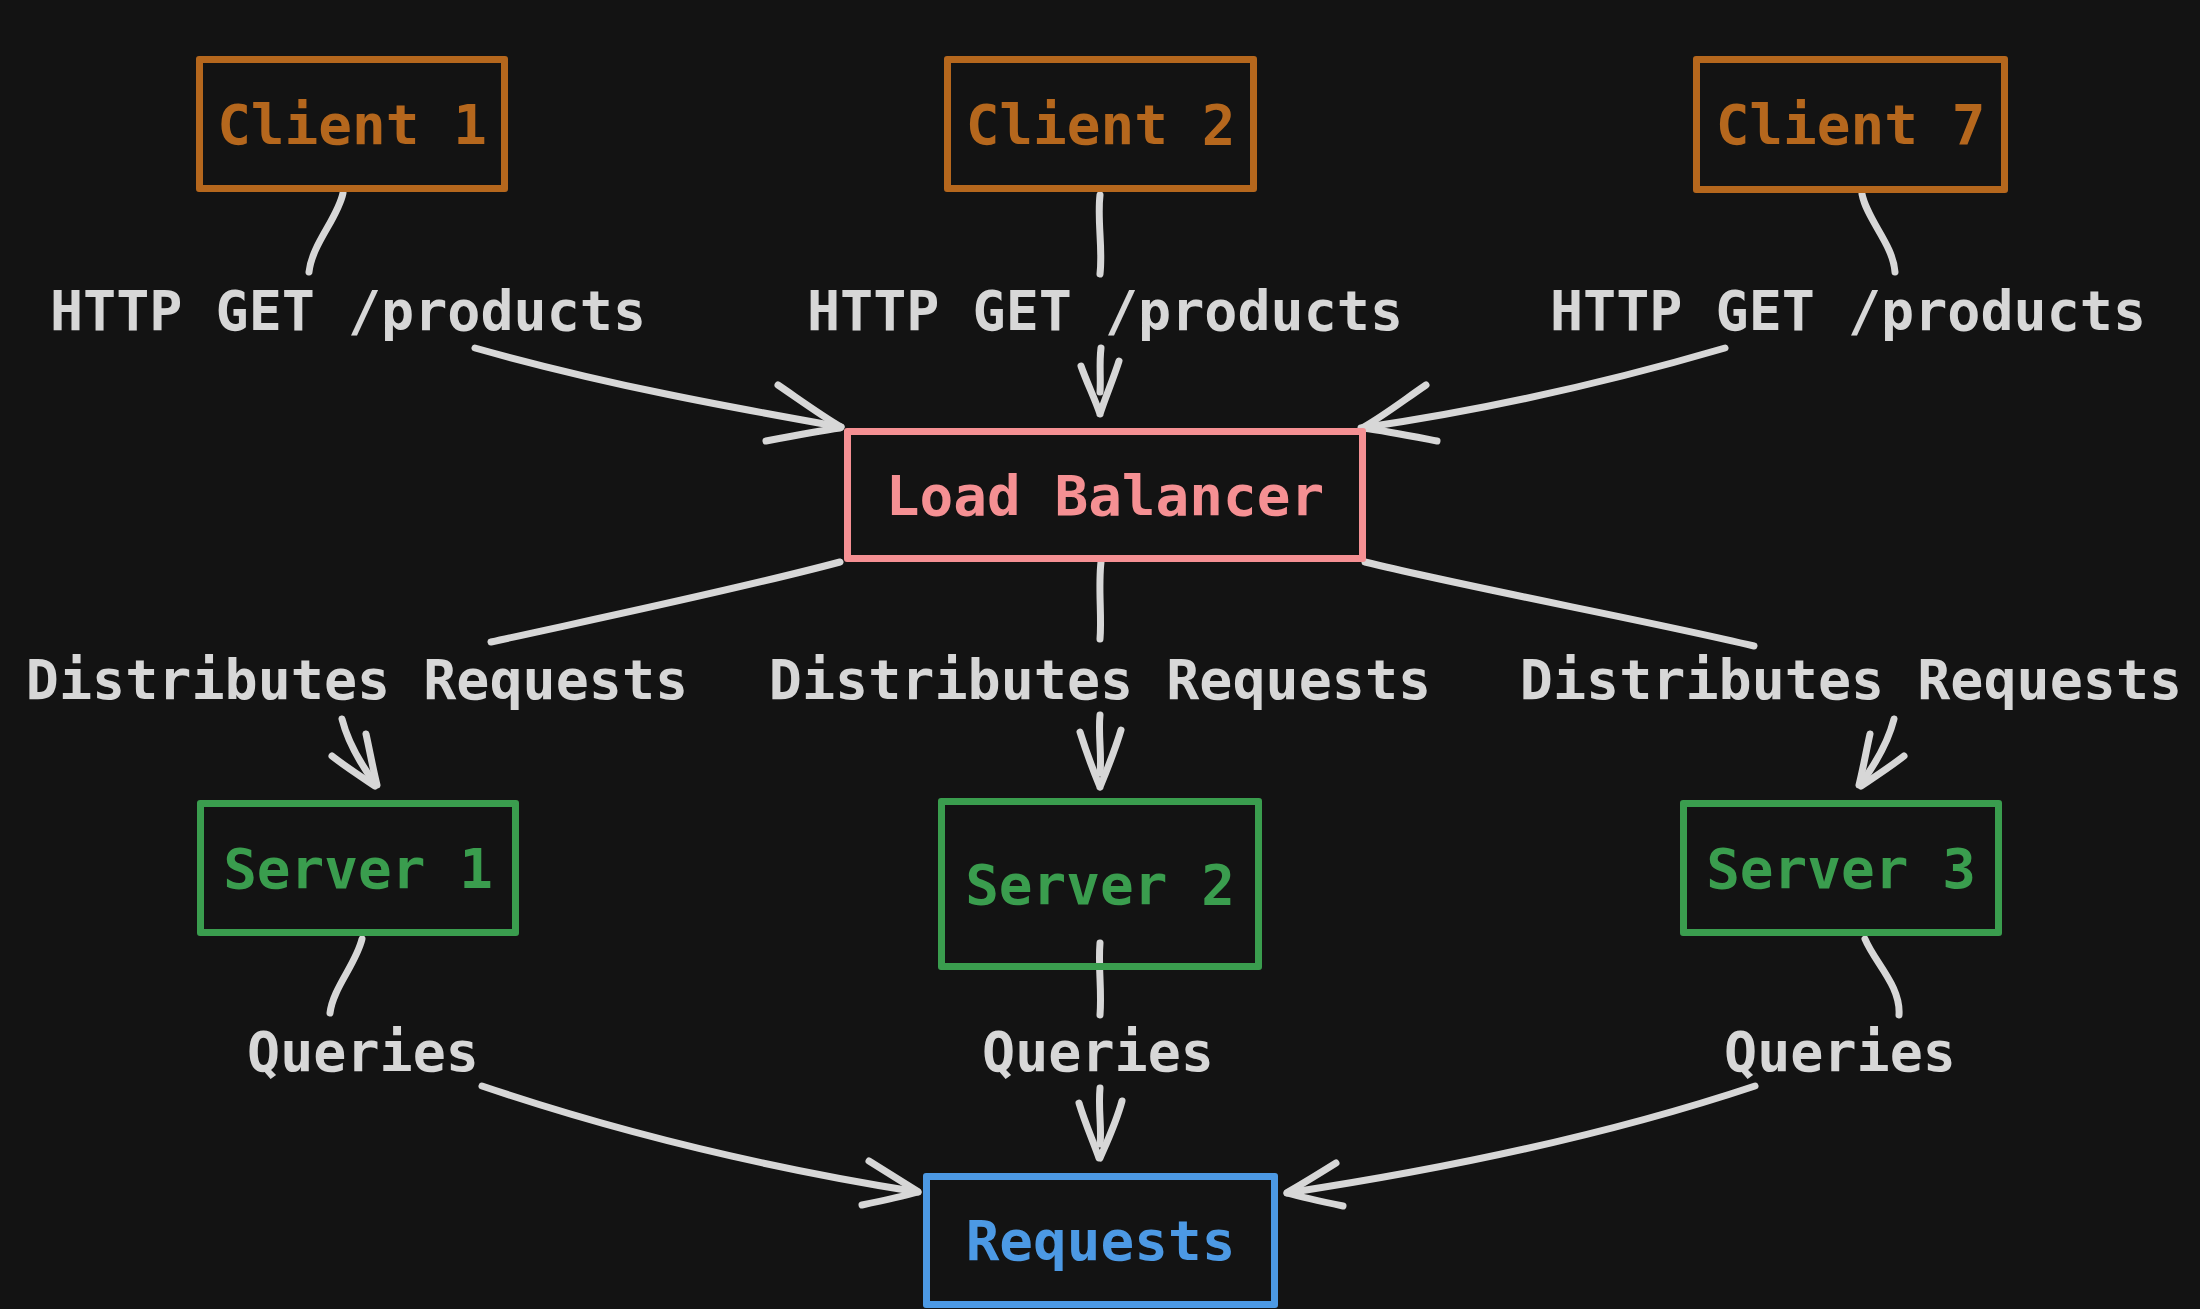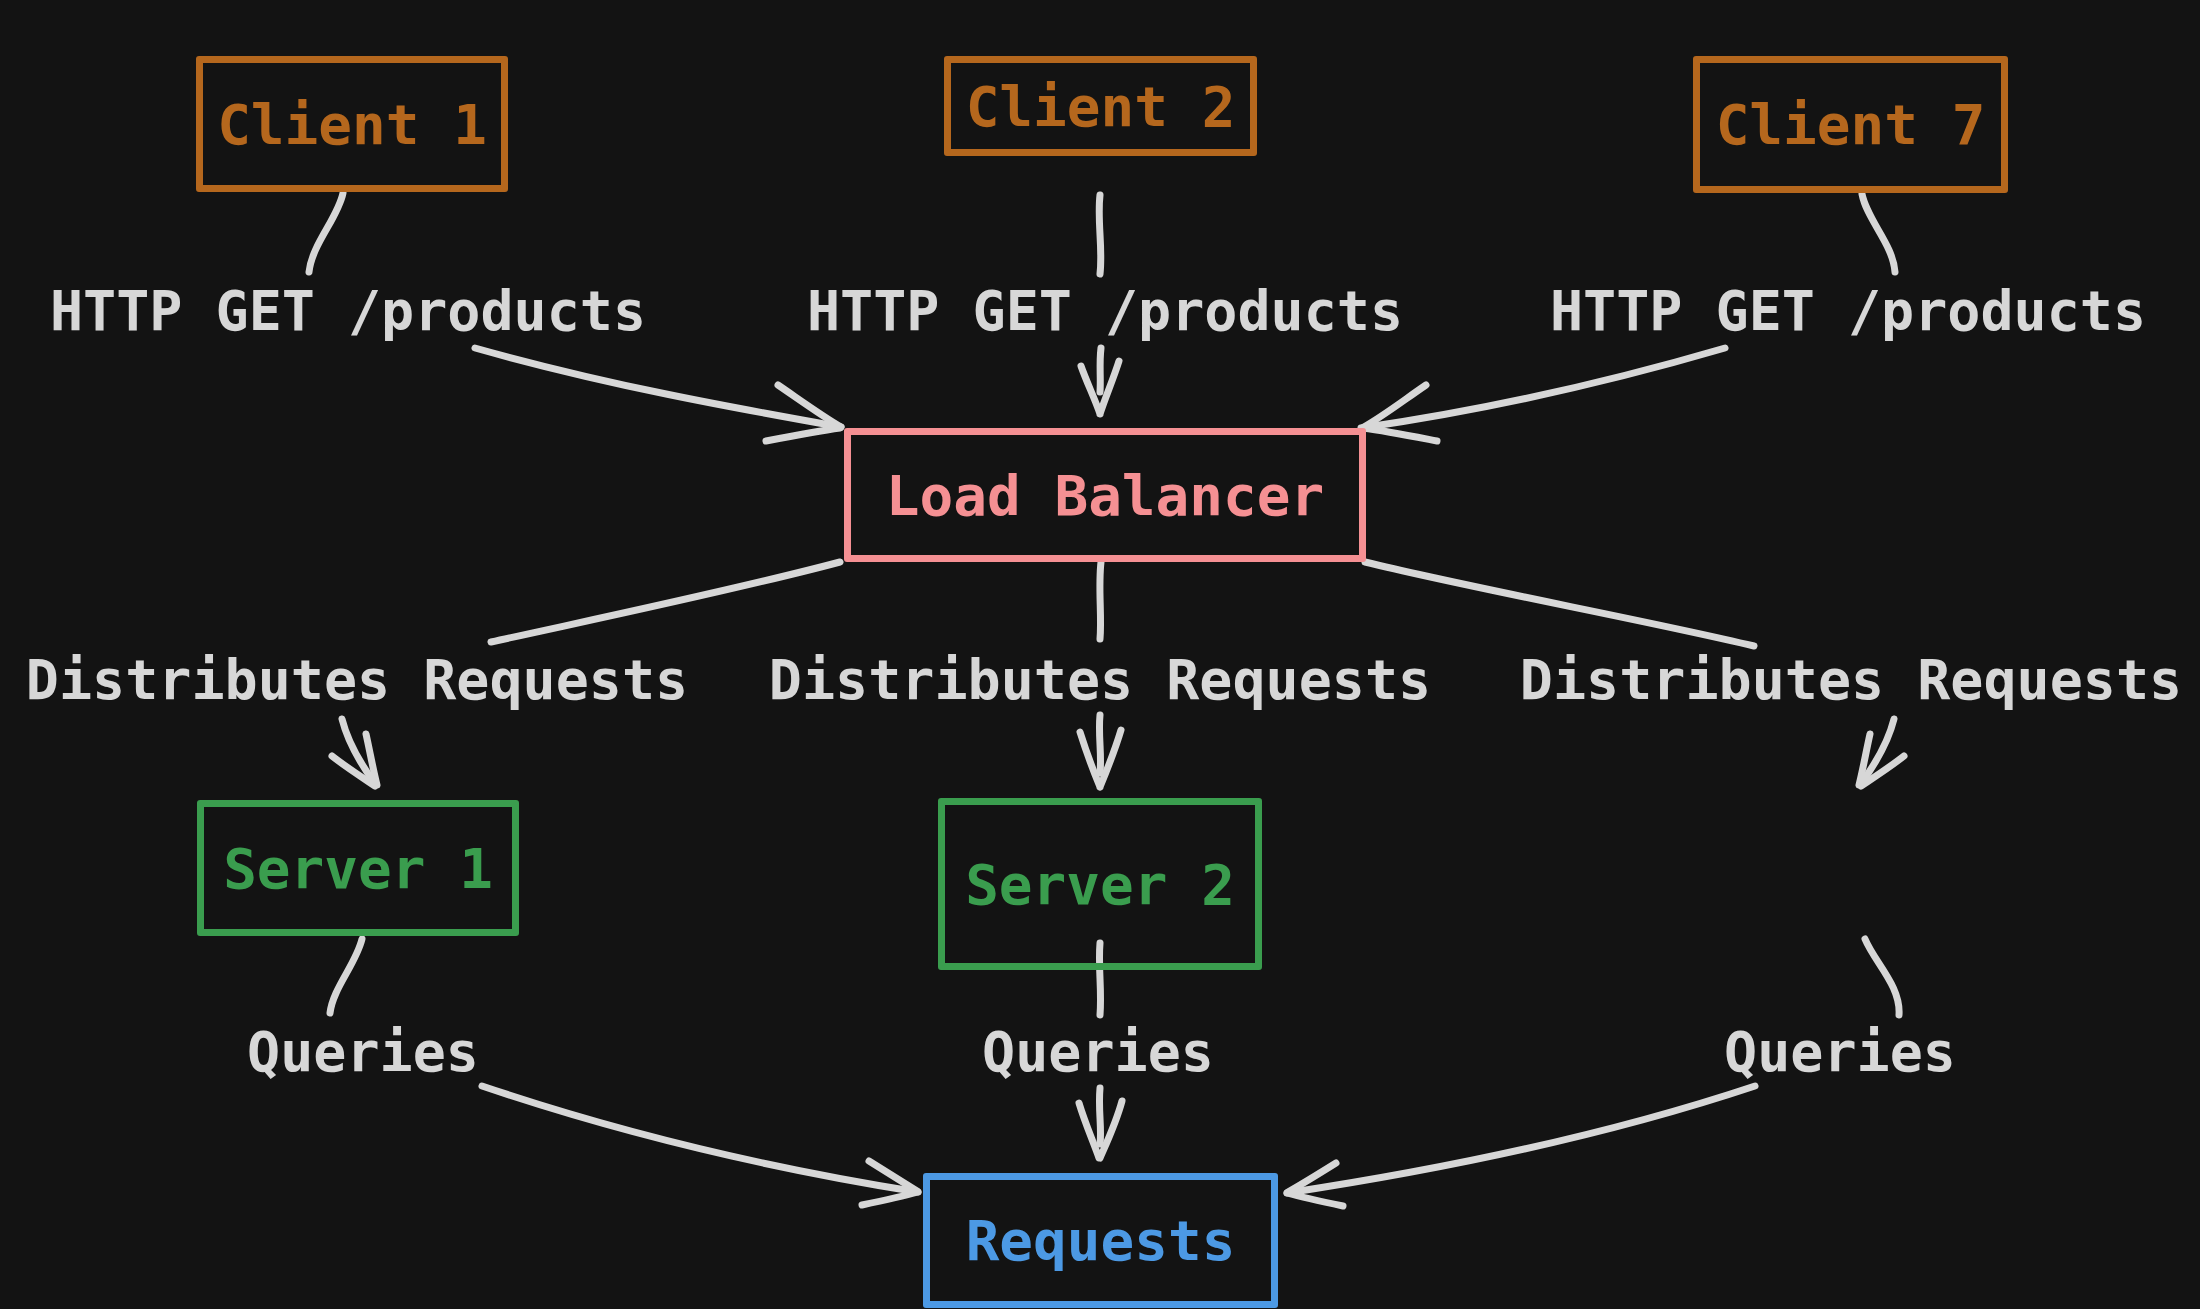--- a/index.html
+++ b/index.html
@@ -47,21 +47,21 @@
     position: absolute;
     transform: translate(-50%, -50%);
     font-weight: bold;
     font-size: 55px;
     color: #d7d7d7;
     white-space: nowrap;
     letter-spacing: 0;
   }
   
   #n-client1   { left: 196px;  top: 28px;   width: 312px; height: 136px; }
-  #n-client2   { left: 944px;  top: 28px;   width: 313px; height: 100px; }
+  #n-client2   { left: 944px;  top: 28px;   width: 313px; height: 136px; }
   #n-client3   { left: 1693px; top: 28px;   width: 315px; height: 137px; }
   #n-lb        { left: 844px;  top: 400px;  width: 522px; height: 134px; justify-content: center; }
   #n-server1   { left: 197px;  top: 772px;  width: 322px; height: 136px; }
   #n-server2   { left: 938px;  top: 770px;  width: 324px; height: 172px; }
   #n-server3   { left: 1680px; top: 772px;  width: 322px; height: 136px; }
   #n-database  { left: 923px;  top: 1145px; width: 355px; height: 135px; }
   
   #l-http1 { left: 348px;  top: 283px; }
   #l-http2 { left: 1105px; top: 283px; }
   #l-http3 { left: 1848px; top: 283px; }
@@ -128,20 +128,23 @@
   </div>
   <div class="node" id="n-lb" style="color: rgb(245, 144, 147); border-color: rgb(245, 144, 147);">
     <span>Load Balancer</span>
   </div>
   <div class="node" id="n-server1" style="color: rgb(58, 157, 78); border-color: rgb(58, 157, 78);">
     <span>Server 1</span>
   </div>
   <div class="node" id="n-server2" style="color: rgb(58, 157, 78); border-color: rgb(58, 157, 78);">
     <span>Server 2</span>
   </div>
+  <div class="node" id="n-server3" style="color: rgb(58, 157, 78); border-color: rgb(58, 157, 78);">
+    <span>Server 3</span>
+  </div>
   <div class="node" id="n-database" style="color: rgb(76, 153, 228); border-color: rgb(76, 153, 228);">
     <span>Requests</span>
   </div>
 
   <div class="elabel" id="l-http1" style="color: rgb(215, 215, 215);">HTTP GET /products</div>
   <div class="elabel" id="l-http2" style="color: rgb(215, 215, 215);">HTTP GET /products</div>
   <div class="elabel" id="l-http3" style="color: rgb(215, 215, 215);">HTTP GET /products</div>
   <div class="elabel" id="l-dist1" style="color: rgb(215, 215, 215);">Distributes Requests</div>
   <div class="elabel" id="l-dist2" style="color: rgb(215, 215, 215);">Distributes Requests</div>
   <div class="elabel" id="l-dist3" style="color: rgb(215, 215, 215);">Distributes Requests</div>

